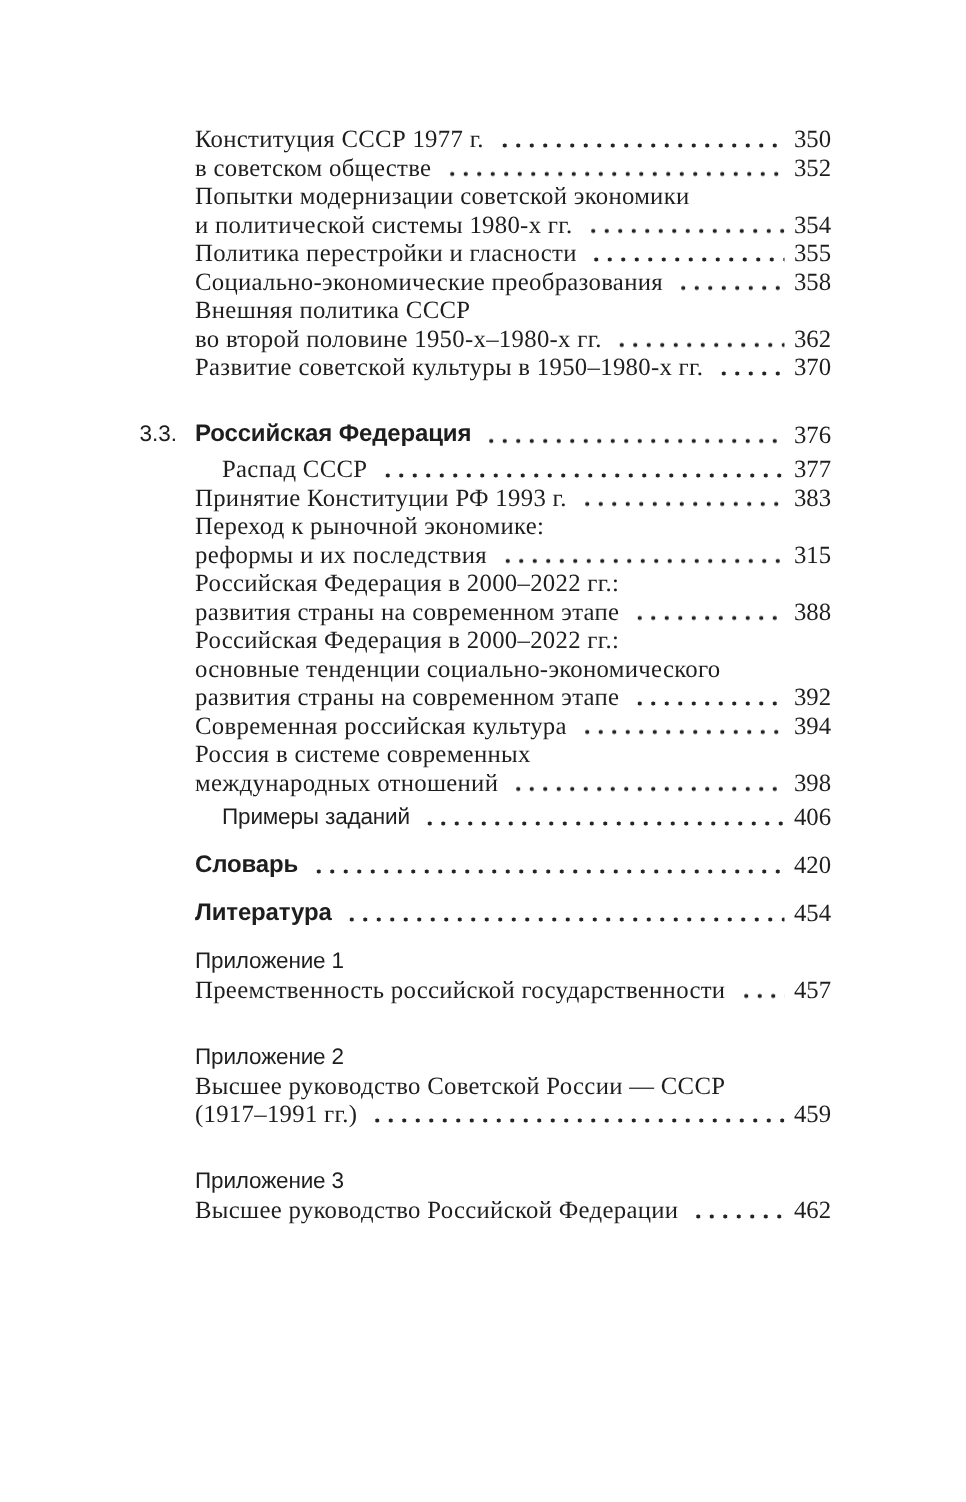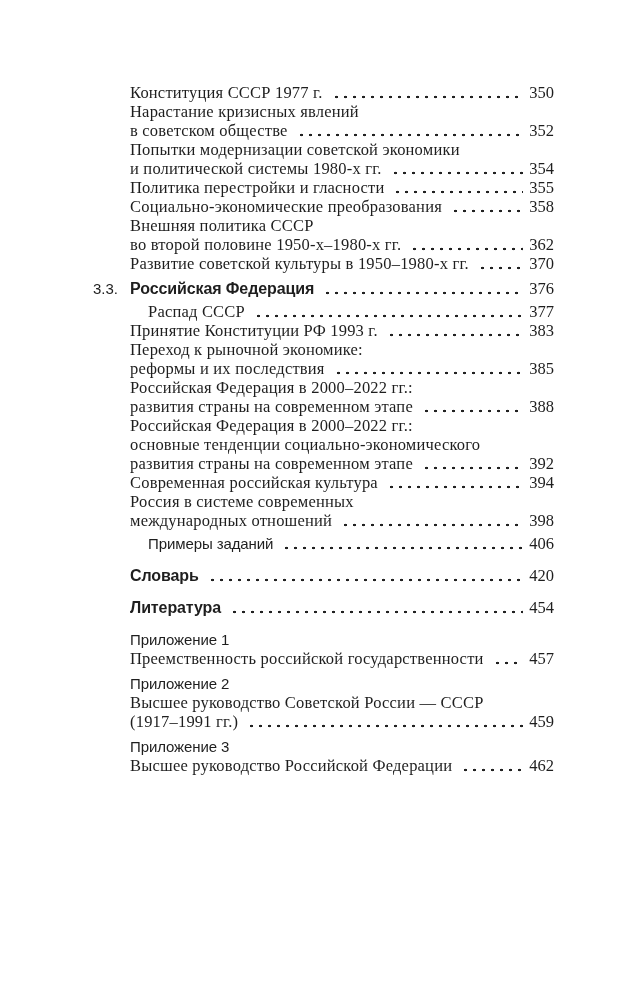--- a/index.html
+++ b/index.html
@@ -67,37 +67,34 @@
     background-repeat: repeat-x;
     background-position: left 2px bottom 2px;
   }
   .pagenum {
     font: 16.5px/19px "Liberation Serif", "DejaVu Serif", serif;
     margin-left: 6px;
     white-space: nowrap;
   }
   .gap-xxs { margin-top: 0; }
   .gap-xs  { margin-top: 4px; margin-left: 18px; }
-  .gap-sm  { margin-top: 6px; }
+  .gap-sm  { margin-top: 26px; }
   .gap-md  { margin-top: 13px; text-align: right; }
 </style>
 </head>
 <body>
 
 <div class="book-page">
   <div class="toc" id="toc">
       <div class="row serif">
         <span class="txt">Конституция СССР 1977 г.</span>
         <span class="leader"></span>
         <span class="pagenum">350</span>
       </div>
       <div class="row serif">
-        <span class="txt">Нарастание кризисных явлений</span>
-      </div>
-      <div class="row serif">
         <span class="txt">в советском обществе</span>
         <span class="leader"></span>
         <span class="pagenum">352</span>
       </div>
       <div class="row serif">
         <span class="txt">Попытки модернизации советской экономики</span>
       </div>
       <div class="row serif">
         <span class="txt">и политической системы 1980-х гг.</span>
         <span class="leader"></span>
@@ -141,21 +138,21 @@
         <span class="txt">Принятие Конституции РФ 1993 г.</span>
         <span class="leader"></span>
         <span class="pagenum">383</span>
       </div>
       <div class="row serif">
         <span class="txt">Переход к рыночной экономике:</span>
       </div>
       <div class="row serif">
         <span class="txt">реформы и их последствия</span>
         <span class="leader"></span>
-        <span class="pagenum">385</span>
+        <span class="pagenum">315</span>
       </div>
       <div class="row serif">
         <span class="txt">Российская Федерация в 2000–2022 гг.:</span>
       </div>
       <div class="row serif">
         <span class="txt">развития страны на современном этапе</span>
         <span class="leader"></span>
         <span class="pagenum">388</span>
       </div>
       <div class="row serif">

